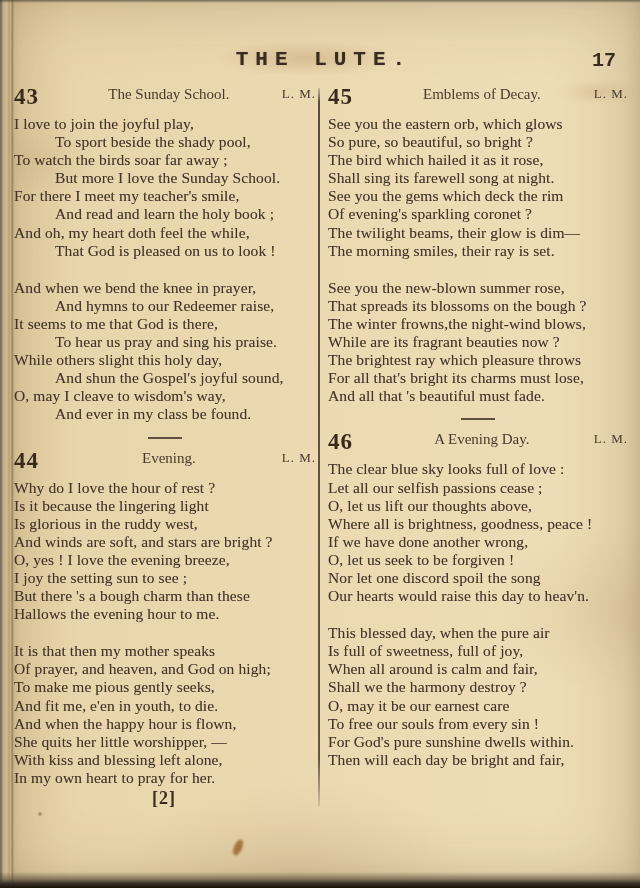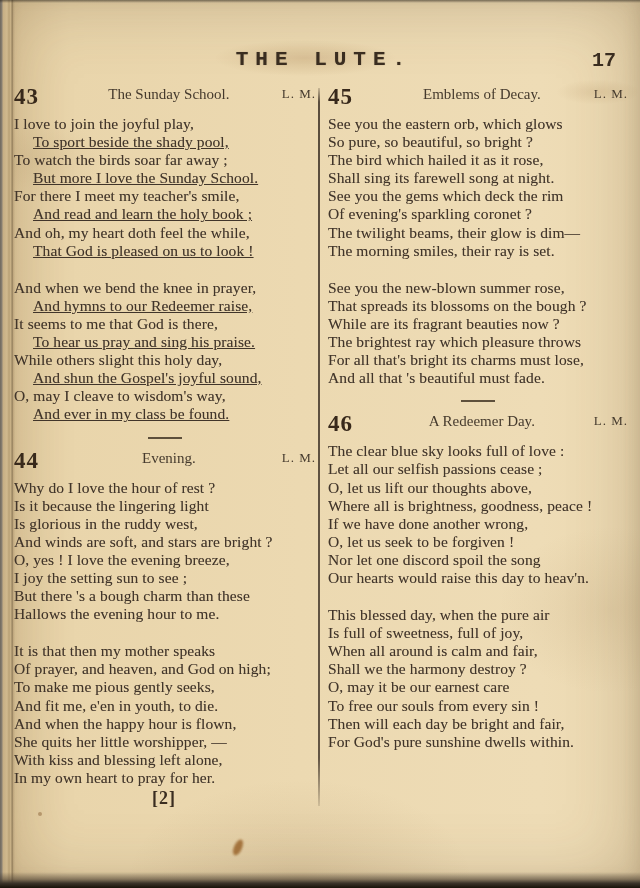--- a/index.html
+++ b/index.html
@@ -54,21 +54,21 @@
   }
   .hymn-title{flex:1;text-align:center;font-size:15px;color:#453a2d;white-space:nowrap;}
   .hymn-meter{flex:none;font-size:13px;letter-spacing:1px;color:#453a2d;padding-left:4px;}
   .stanza{margin:0 0 19px 0;}
   .stanza.last{margin-bottom:0;}
   .vl{
     font-size:15.5px;line-height:18.1px;white-space:nowrap;
     letter-spacing:.1px;color:#41352a;
     text-shadow:0 0 .6px rgba(65,53,42,.35);
   }
-  .vl.ind{padding-left:19px;text-decoration:underline;}
+  .vl.ind{padding-left:41px;}
   .hymn-divider{
     width:34px;border:0;border-top:2px solid rgba(58,45,30,.8);
     margin:13px auto 11px auto;
   }
   .signature{
     position:absolute;left:152px;top:788px;
     font-size:18px;font-weight:bold;color:#3a2d20;letter-spacing:1px;
   }
   .smudge{
     position:absolute;left:234px;top:839px;width:8px;height:17px;
@@ -171,54 +171,55 @@
           <div class="vl">The bird which hailed it as it rose,</div>
           <div class="vl">Shall sing its farewell song at night.</div>
           <div class="vl">See you the gems which deck the rim</div>
           <div class="vl">Of evening's sparkling coronet ?</div>
           <div class="vl">The twilight beams, their glow is dim—</div>
           <div class="vl">The morning smiles, their ray is set.</div>
         </div>
         <div class="stanza last">
           <div class="vl">See you the new-blown summer rose,</div>
           <div class="vl">That spreads its blossoms on the bough ?</div>
+          <div class="vl">The winter frowns,the night-wind blows,</div>
           <div class="vl">While are its fragrant beauties now ?</div>
           <div class="vl">The brightest ray which pleasure throws</div>
           <div class="vl">For all that's bright its charms must lose,</div>
           <div class="vl">And all that 's beautiful must fade.</div>
         </div>
       </section>
 
       <hr class="hymn-divider">
 
       <section class="hymn">
         <div class="hymn-head">
           <span class="hymn-no">46</span>
-          <span class="hymn-title">A Redeemer Day.</span>
+          <span class="hymn-title">A Evening Day.</span>
           <span class="hymn-meter">L. M.</span>
         </div>
         <div class="stanza">
           <div class="vl">The clear blue sky looks full of love :</div>
           <div class="vl">Let all our selfish passions cease ;</div>
           <div class="vl">O, let us lift our thoughts above,</div>
           <div class="vl">Where all is brightness, goodness, peace !</div>
           <div class="vl">If we have done another wrong,</div>
           <div class="vl">O, let us seek to be forgiven !</div>
           <div class="vl">Nor let one discord spoil the song</div>
           <div class="vl">Our hearts would raise this day to heav'n.</div>
         </div>
         <div class="stanza last">
           <div class="vl">This blessed day, when the pure air</div>
           <div class="vl">Is full of sweetness, full of joy,</div>
           <div class="vl">When all around is calm and fair,</div>
           <div class="vl">Shall we the harmony destroy ?</div>
           <div class="vl">O, may it be our earnest care</div>
           <div class="vl">To free our souls from every sin !</div>
+          <div class="vl">For God's pure sunshine dwells within.</div>
           <div class="vl">Then will each day be bright and fair,</div>
-          <div class="vl">For God's pure sunshine dwells within.</div>
         </div>
       </section>
     </div>
   </div>
 
   <div class="signature">[2]</div>
 
   <div class="smudge"></div>
   <div class="fleck"></div>
   <div class="bottom-edge"></div>

